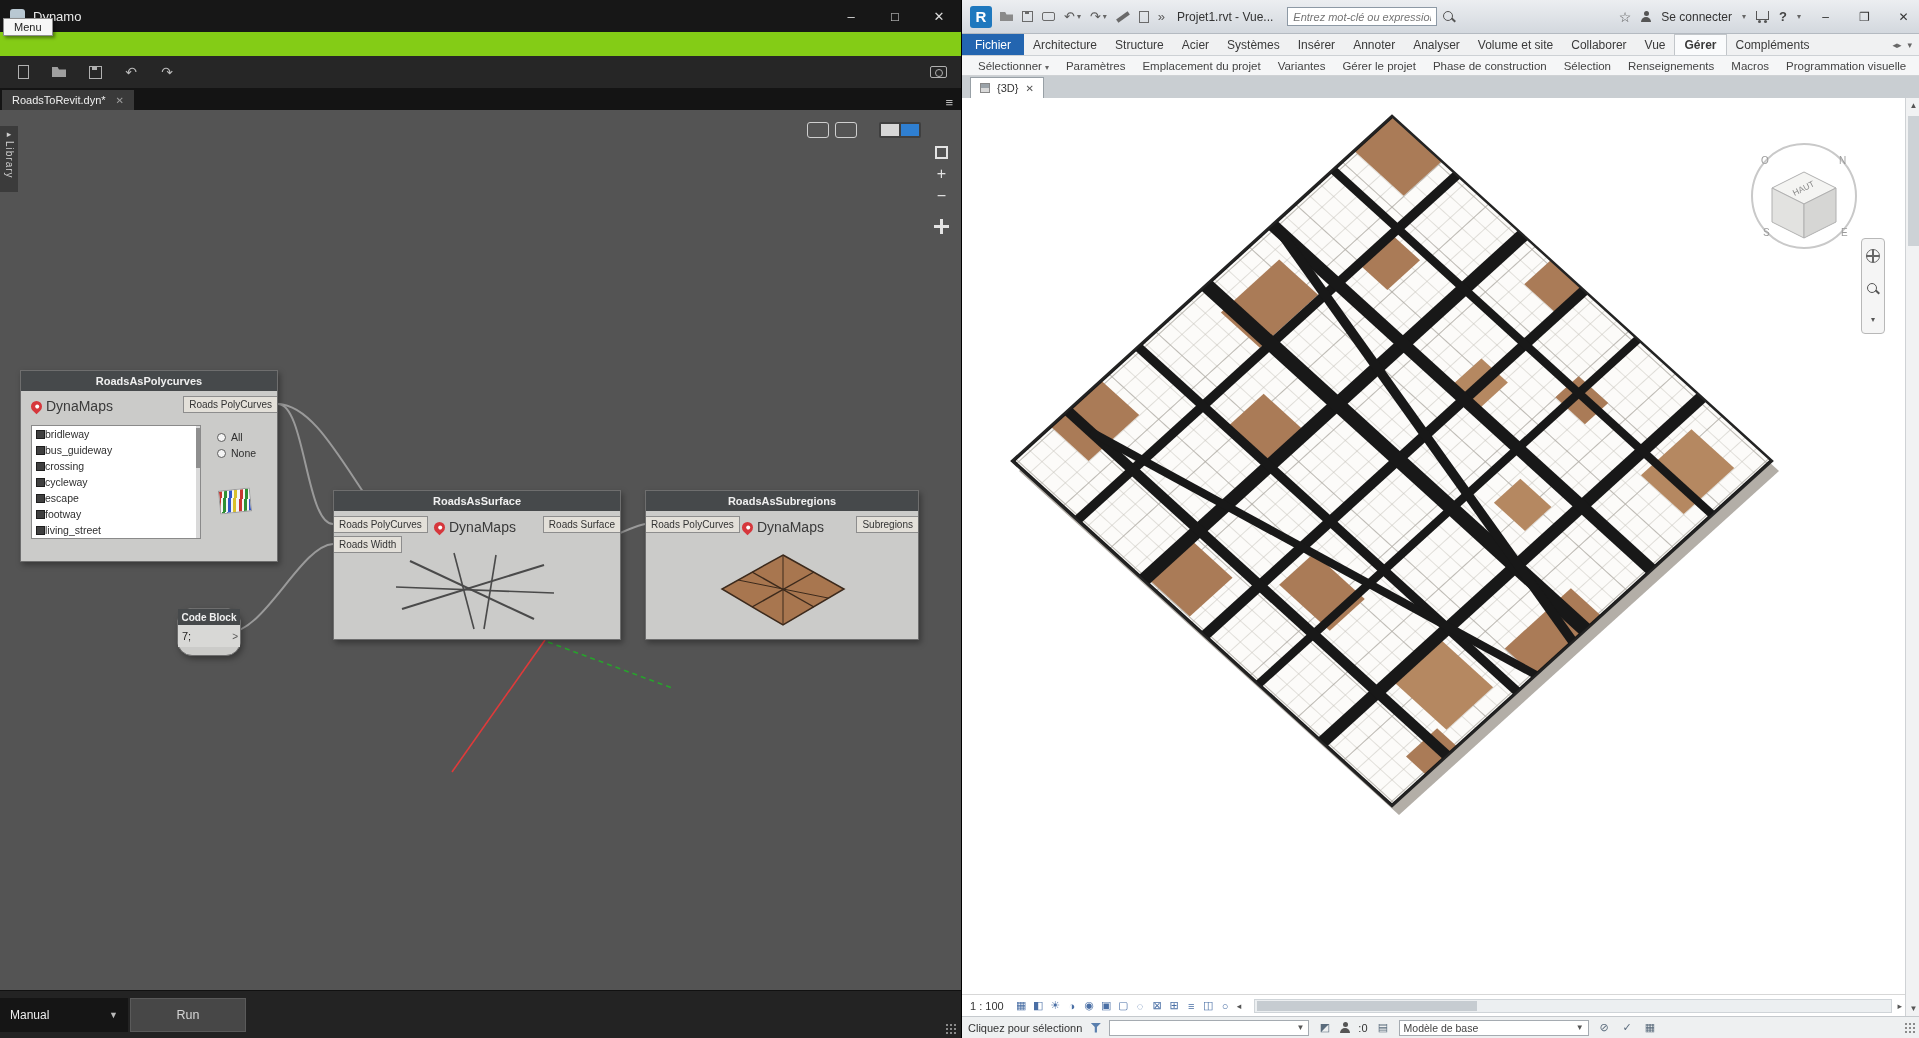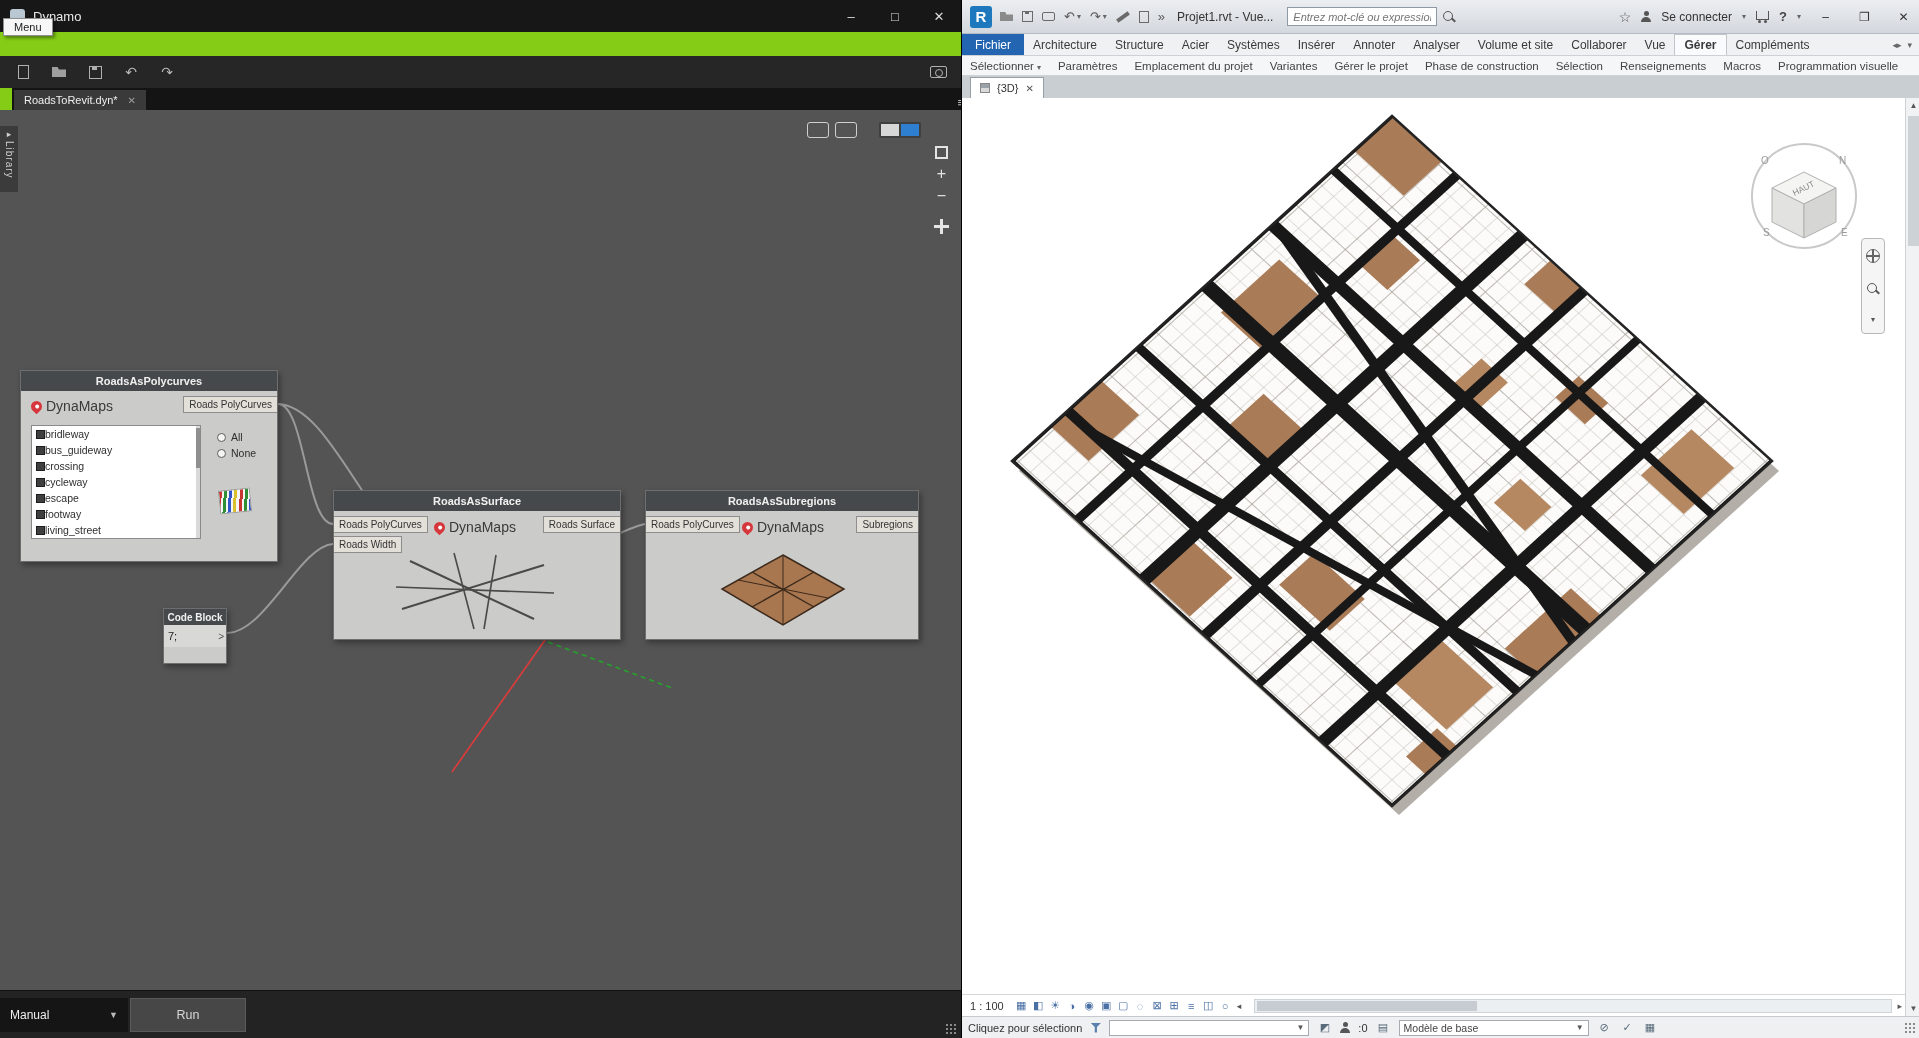--- a/index.html
+++ b/index.html
@@ -26,21 +26,21 @@
              font-size:11px; padding:2px 10px; z-index:60; box-shadow:2px 2px 3px rgba(0,0,0,.4); }
   .dy-toolbar { left:0; top:56px; width:961px; height:32px; background:#262626; display:flex;
                 align-items:center; gap:14px; padding-left:12px; }
   .tb-ic { width:22px; height:22px; display:flex; align-items:center; justify-content:center; color:#b9b9b9; font-size:14px; }
   .ic-doc { width:11px; height:14px; border:1.5px solid #b0b0b0; }
   .ic-open { width:14px; height:10px; background:#9f9f9f; clip-path:polygon(0 0,40% 0,50% 25%,100% 25%,100% 100%,0 100%); }
   .ic-save { width:13px; height:13px; border:1.5px solid #b0b0b0; position:relative; }
   .ic-save:after { content:""; position:absolute; left:2px; top:-1px; width:5px; height:4px; background:#b0b0b0; }
   .ic-cam { width:17px; height:12px; border:1.5px solid #b0b0b0; border-radius:2px; position:relative; margin-left:auto; }
   .ic-cam:after { content:""; position:absolute; left:4px; top:1.5px; width:6px; height:6px; border:1.5px solid #b0b0b0; border-radius:50%; }
-  .dy-tabbar { left:12px; top:88px; width:961px; height:22px; background:#141414; display:flex; align-items:flex-end; }
+  .dy-tabbar { left:0; top:88px; width:961px; height:22px; background:#141414; display:flex; align-items:flex-end; }
   .dy-tab { height:20px; background:#3a3a3a; color:#efefef; font-size:11px; display:flex;
             align-items:center; gap:10px; padding:0 10px; margin-left:2px; }
   .dy-tab .x { color:#9d9d9d; font-size:10px; }
   .hamb { margin-left:auto; margin-right:8px; color:#bdbdbd; font-size:13px; }
   #canvas { left:0; top:110px; width:961px; height:880px; background:#545454; overflow:hidden; }
 
   .library { left:0; top:16px; width:18px; height:66px; background:#3b3b3b; color:#cfcfcf;
              display:flex; flex-direction:column; align-items:center; padding-top:3px; gap:2px; }
   .library .arr { font-size:9px; }
   .library .vtxt { writing-mode:vertical-rl; font-size:10px; letter-spacing:1px; }
@@ -143,21 +143,21 @@
 
   .rv-tabs { left:0; top:34px; width:958px; height:22px; background:#f0f1f2;
              border-bottom:1px solid #cdd1d5; display:flex; align-items:stretch; font-size:12px; color:#3a3a3a; }
   .ftab { background:#2365b0; color:#fff; display:flex; align-items:center; padding:7px 13px; }
   .rtab { display:flex; align-items:center; padding:0 9px; }
   .rtab.active { background:#fafbfc; border:1px solid #c2c6ca; border-bottom:none; font-weight:bold; }
   .rv-tabs .tail { margin-left:auto; display:flex; align-items:center; gap:6px; padding-right:8px; color:#666; font-size:9px; }
 
   .rv-panels { left:0; top:56px; width:958px; height:20px; background:#f5f6f7;
                border-bottom:1px solid #cfd2d5; display:flex; align-items:center; gap:17px;
-               padding-left:8px; font-size:11.5px; color:#444; }
+               padding-left:16px; font-size:11.5px; color:#444; }
   .rv-panels .pcar { font-size:8px; color:#666; margin-left:3px; }
 
   .vtabstrip { left:0; top:76px; width:958px; height:22px; background:#c9ced2; display:flex; align-items:flex-end; }
   .vtab { margin-left:8px; height:21px; background:#fff; border:1px solid #98a0a6; border-bottom:none;
           display:flex; align-items:center; gap:7px; padding:0 9px; font-size:11px; color:#333; }
   .vcube-ic { width:10px; height:10px; background:#d9d9d9; border:1px solid #888; position:relative; }
   .vcube-ic:after { content:""; position:absolute; left:0; top:0; width:100%; height:4px; background:#9aa2a8; }
   .vtab .x { color:#555; font-size:10px; }
 
   .viewarea { left:0; top:98px; width:943px; height:896px; background:#fff; overflow:hidden; }
@@ -313,21 +313,21 @@
               <span>All</span>
             </div>
           <div class="radio">
               <span class="rdot"></span>
               <span>None</span>
             </div>
         </div>
         <span class="pencils" style="left:198px;top:118px;"></span>
       </div>
 
-      <div class="node" style="left:163px;top:498px;width:64px;height:56px;">
+      <div class="node" style="left:177px;top:498px;width:64px;height:48px;border-radius:15px;">
         <div class="nhead" style="height:16px;font-size:10px;">Code Block</div>
         <div class="cb-body">
           <span>7;</span>
           <span class="cb-port">&gt;</span>
         </div>
       </div>
 
       <div class="node" style="left:333px;top:380px;width:288px;height:150px;">
         <div class="nhead">RoadsAsSurface</div>
         <span class="chip in" style="top:25px;">Roads PolyCurves</span>

